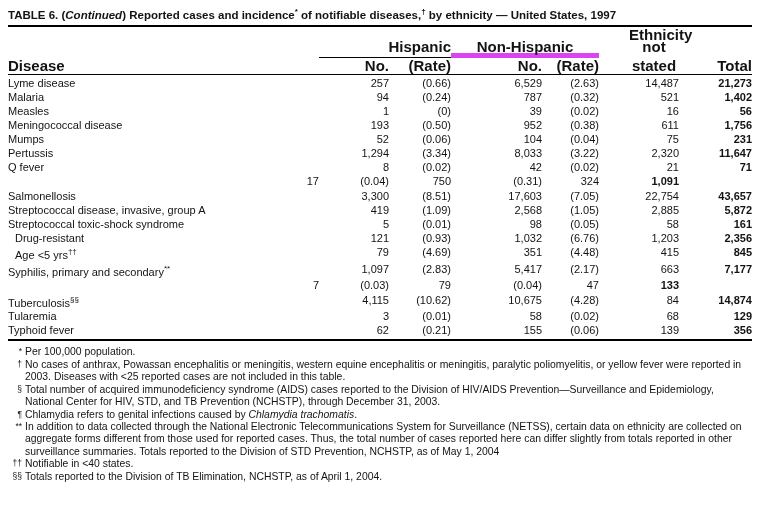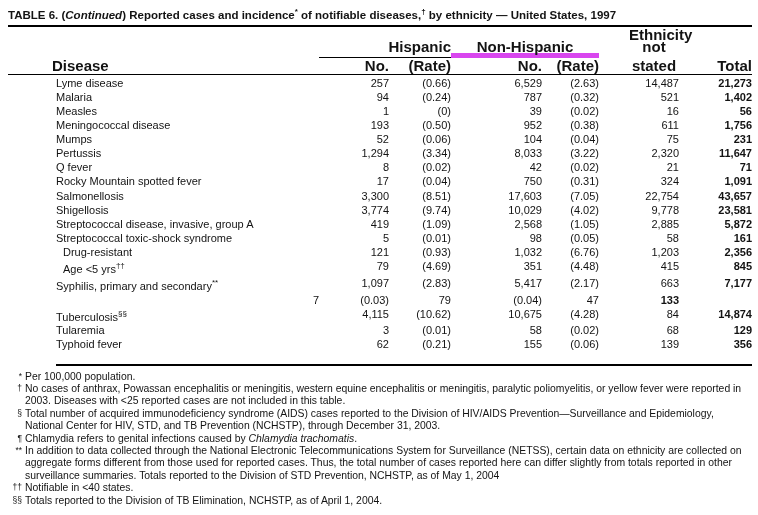--- a/index.html
+++ b/index.html
@@ -16,31 +16,31 @@
   .rule-top { border-top: 2px solid #000; margin-top: 3px; }
 
   .thead { border-bottom: 1.5px solid #000; padding-bottom: 2px; }
   .hr {
     display: grid;
     grid-template-columns: minmax(0,1fr) 70px 62px 91px 57px 80px 73px;
     font-weight: 700; font-size: 15px;
   }
   .r1 { line-height: 12px; padding-top: 2px; }
   .r2 { line-height: 12px; }
-  .r3 { line-height: 13px; padding-top: 1px; margin-left: 44px; }
+  .r3 { line-height: 13px; padding-top: 1px; }
   .g1 { grid-column: 2 / 4; text-align: right; border-bottom: 1px solid #000; }
   .g2 { grid-column: 4 / 6; text-align: center; border-bottom: 5px solid #d946ef; }
   .c6 { grid-column: 6; }
   .c7 { grid-column: 7; }
   .ethcell { display: flex; justify-content: flex-end; }
   .ethbox { display: block; width: 50px; text-align: center; }
   .dhead { grid-column: 1; align-self: end; }
   .num { text-align: right; }
 
-  .tbody { border-bottom: 2px solid #000; padding: 1px 0 12px; margin-left: 48px; }
+  .tbody { border-bottom: 2px solid #000; padding: 1px 0 2px; }
   .trow {
     display: grid;
     grid-template-columns: minmax(0,1fr) 70px 62px 91px 57px 80px 73px;
     font-size: 11px; line-height: 14.1px;
   }
   .dcell { white-space: nowrap; }
   .dcell.indent { padding-left: 7px; }
   .total { font-weight: 700; }
   i { font-style: italic; }
 
@@ -141,47 +141,37 @@
       <div class="trow">
     <div class="dcell">Q fever</div>
     <div class="num">8</div>
     <div class="num">(0.02)</div>
     <div class="num">42</div>
     <div class="num">(0.02)</div>
     <div class="num">21</div>
     <div class="num total">71</div>
   </div>
       <div class="trow">
-    <div class="dcell">Rocky Mountain spotted fever</div>
     <div class="num">17</div>
     <div class="num">(0.04)</div>
     <div class="num">750</div>
     <div class="num">(0.31)</div>
     <div class="num">324</div>
     <div class="num total">1,091</div>
   </div>
       <div class="trow">
     <div class="dcell">Salmonellosis</div>
     <div class="num">3,300</div>
     <div class="num">(8.51)</div>
     <div class="num">17,603</div>
     <div class="num">(7.05)</div>
     <div class="num">22,754</div>
     <div class="num total">43,657</div>
   </div>
       <div class="trow">
-    <div class="dcell">Shigellosis</div>
-    <div class="num">3,774</div>
-    <div class="num">(9.74)</div>
-    <div class="num">10,029</div>
-    <div class="num">(4.02)</div>
-    <div class="num">9,778</div>
-    <div class="num total">23,581</div>
-  </div>
-      <div class="trow">
     <div class="dcell">Streptococcal disease, invasive, group A</div>
     <div class="num">419</div>
     <div class="num">(1.09)</div>
     <div class="num">2,568</div>
     <div class="num">(1.05)</div>
     <div class="num">2,885</div>
     <div class="num total">5,872</div>
   </div>
       <div class="trow">
     <div class="dcell">Streptococcal toxic-shock syndrome</div>

